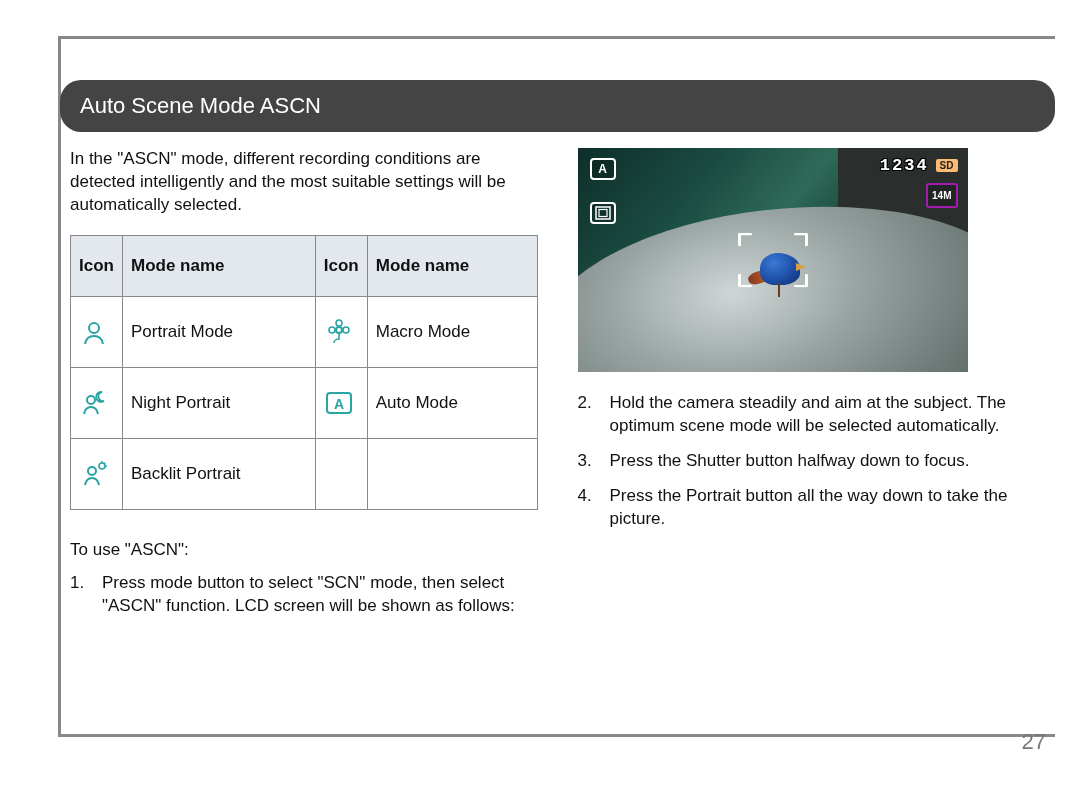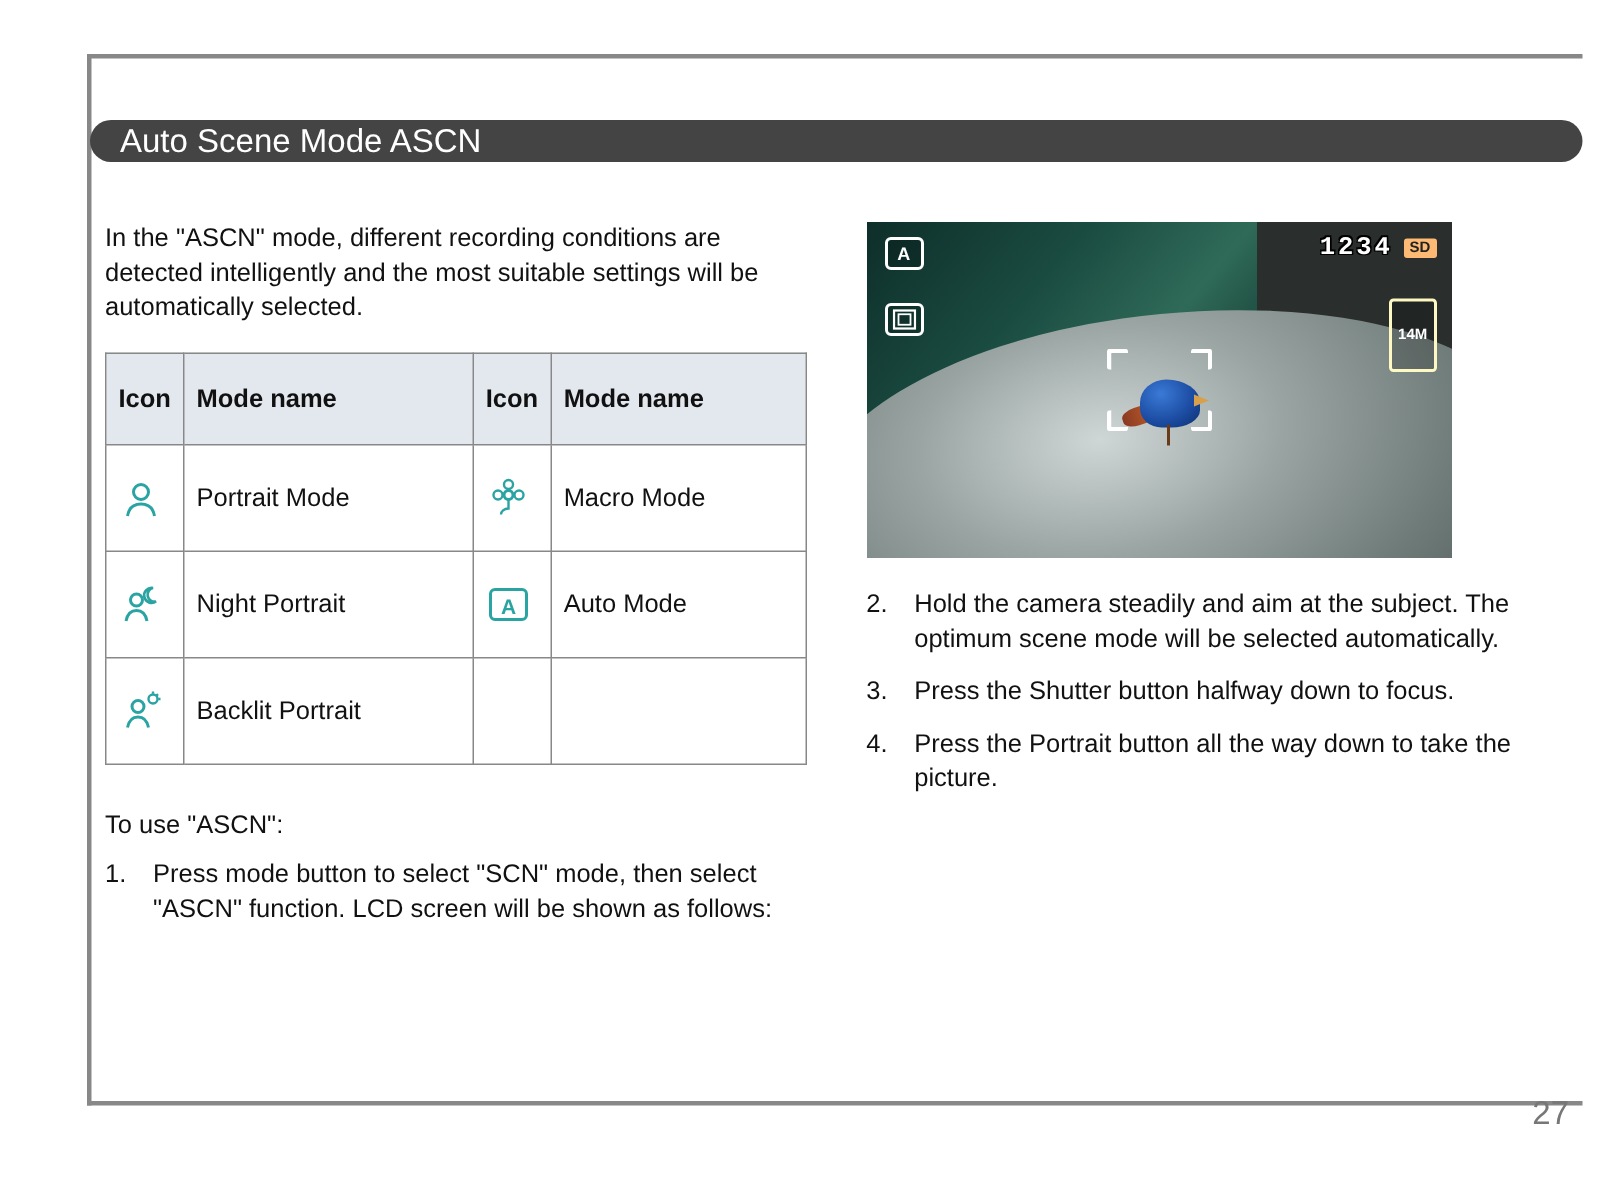--- a/index.html
+++ b/index.html
@@ -23,21 +23,21 @@
     width: 3px; background: #888;
   }
   .page-border-bottom {
     position: absolute;
     left: 58px; right: 25px; bottom: 48px;
     height: 3px; background: #888;
   }
   .heading-bar {
     position: absolute;
     left: 60px; right: 25px; top: 80px;
-    height: 28px;
+    height: 52px;
     background: #444445;
     border-radius: 21px;
     color: #fff;
     display: flex; align-items: center;
     padding-left: 20px;
     font-size: 22px;
     font-weight: 500;
   }
   .columns {
     position: absolute;
@@ -135,21 +135,21 @@
     border: 2px solid #fff;
     border-radius: 4px;
     background: rgba(0,0,0,0.2);
     color: #fff;
     font-size: 12px;
     display: flex; align-items: center; justify-content: center;
     font-weight: bold;
   }
   .osd-top-right {
     position: absolute; top: 8px; right: 10px;
-    display: flex; flex-direction: column; gap: 24px;
+    display: flex; flex-direction: column; gap: 8px;
     align-items: flex-end;
   }
   .osd-counter {
     display: flex; gap: 7px; align-items: center;
   }
   .osd-num {
     font-family: "Courier New", monospace;
     font-size: 17px;
     letter-spacing: 2px;
     color: #fff;
@@ -158,22 +158,22 @@
   }
   .osd-sd {
     padding: 1px 4px;
     background: #fdba74;
     color: #222;
     font-size: 10px;
     font-weight: bold;
     border-radius: 2px;
   }
   .osd-14m {
-    padding: 17px 4px;
-    border: 2px solid #fef9c3;
+    padding: 5px 4px;
+    border: 2px solid #a21caf;
     color: #fff;
     font-size: 10px;
     font-weight: bold;
     border-radius: 3px;
     background: rgba(0,0,0,0.2);
   }
   .focus-bracket {
     position: absolute;
     left: 50%; top: 50%;
     width: 70px; height: 55px;

